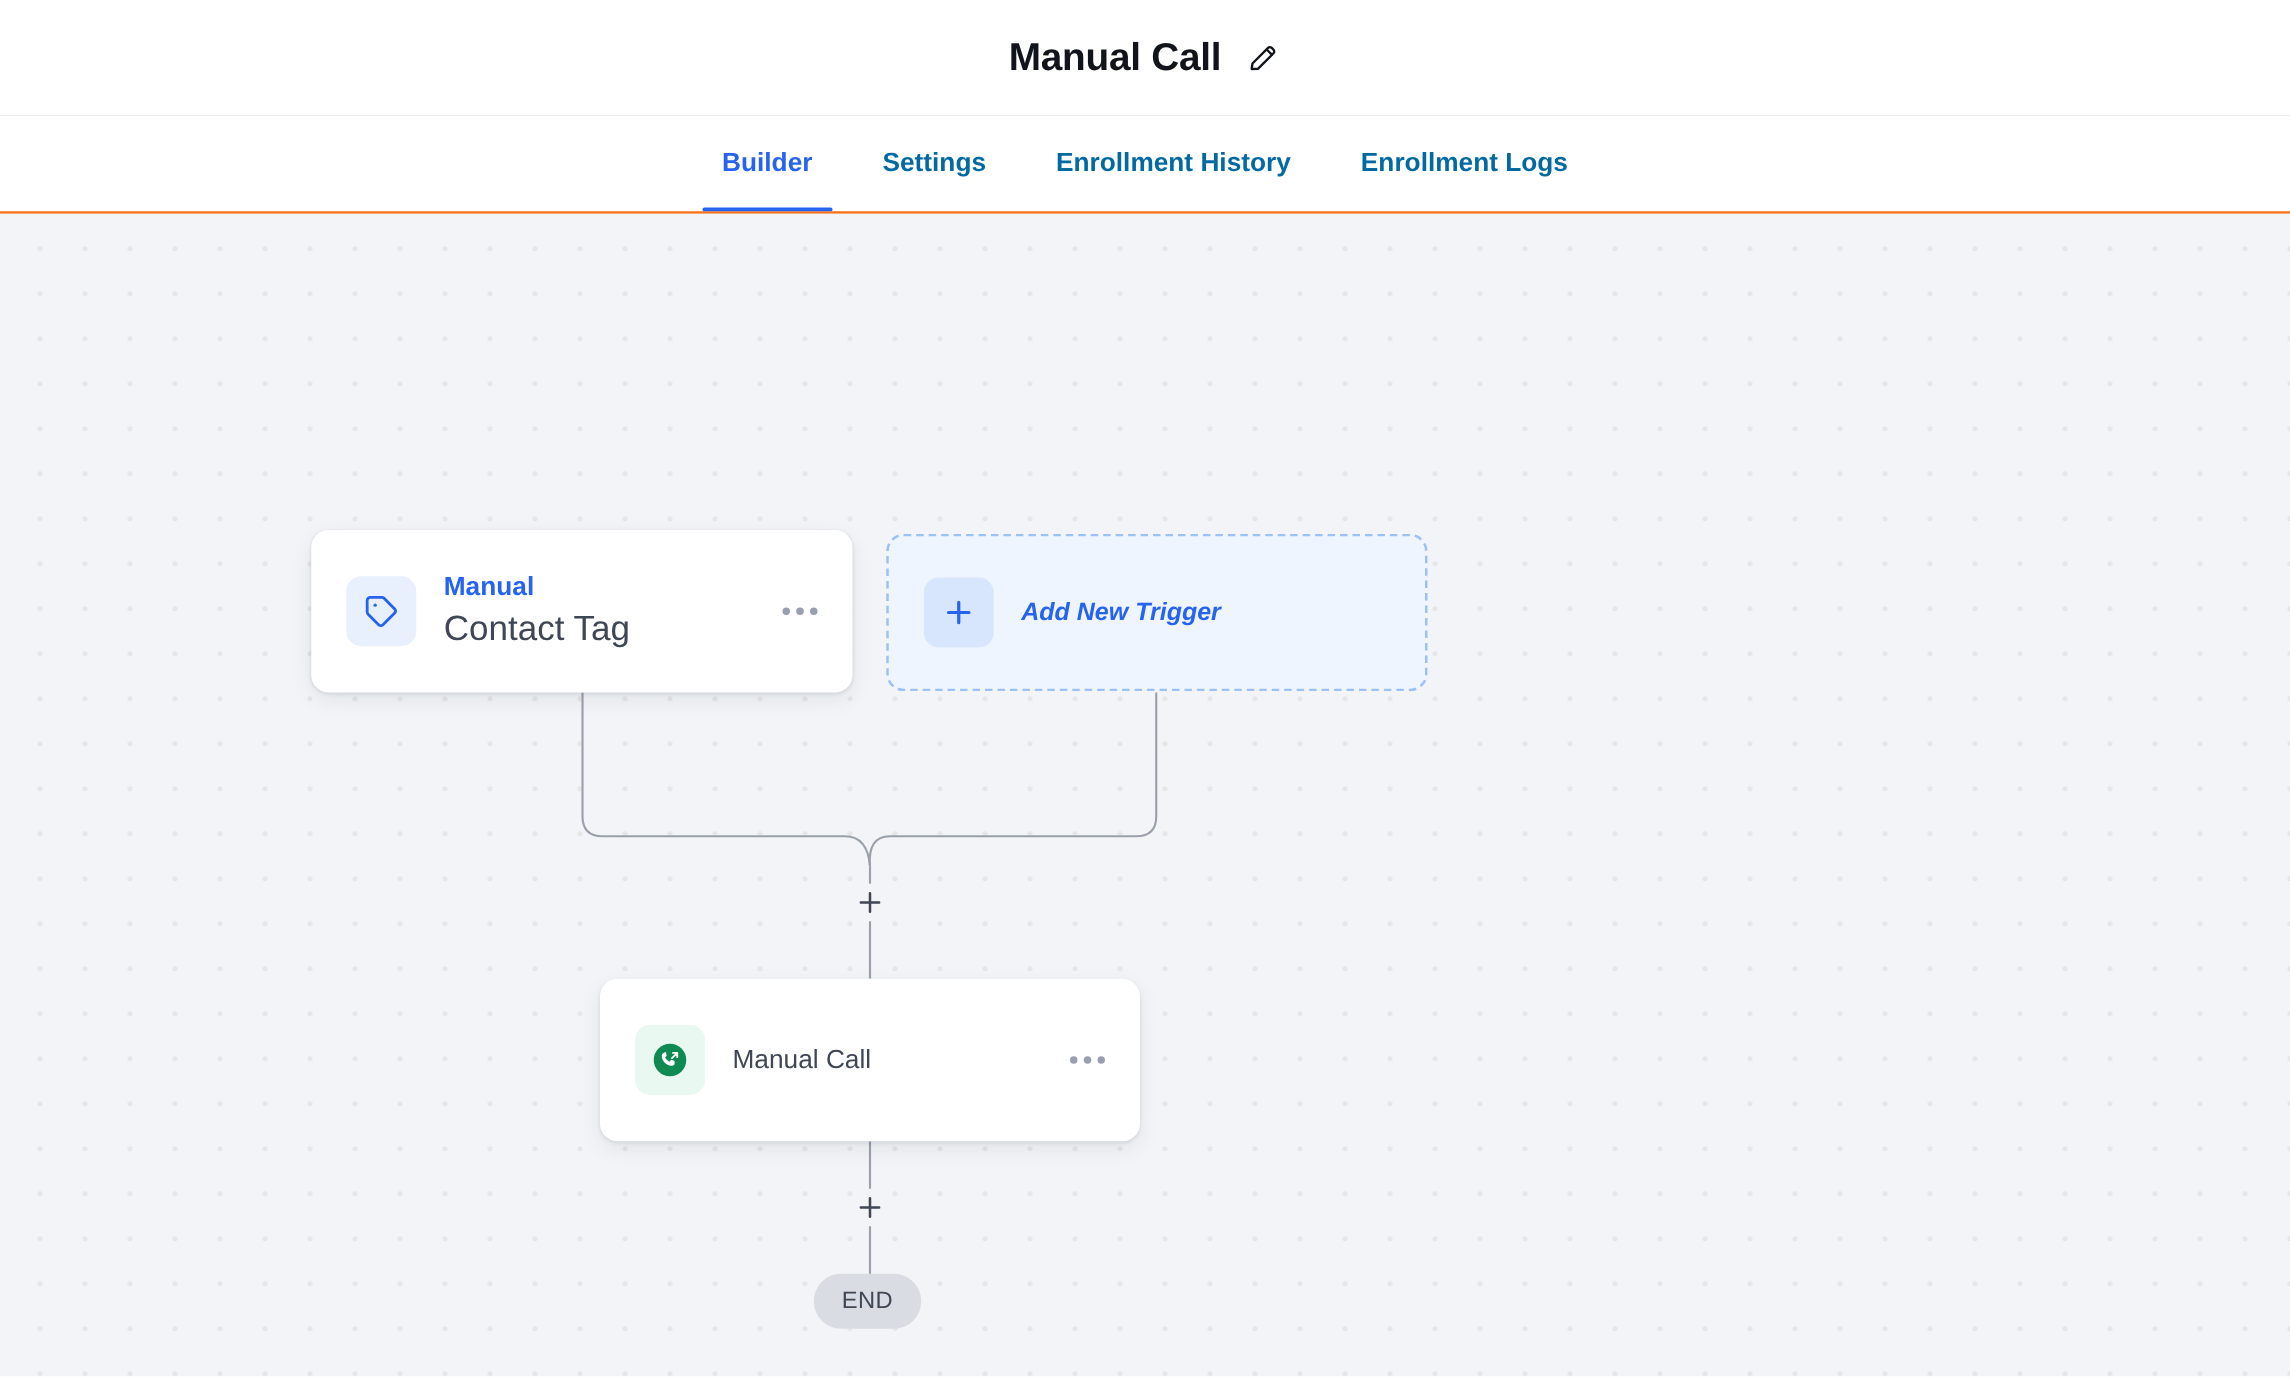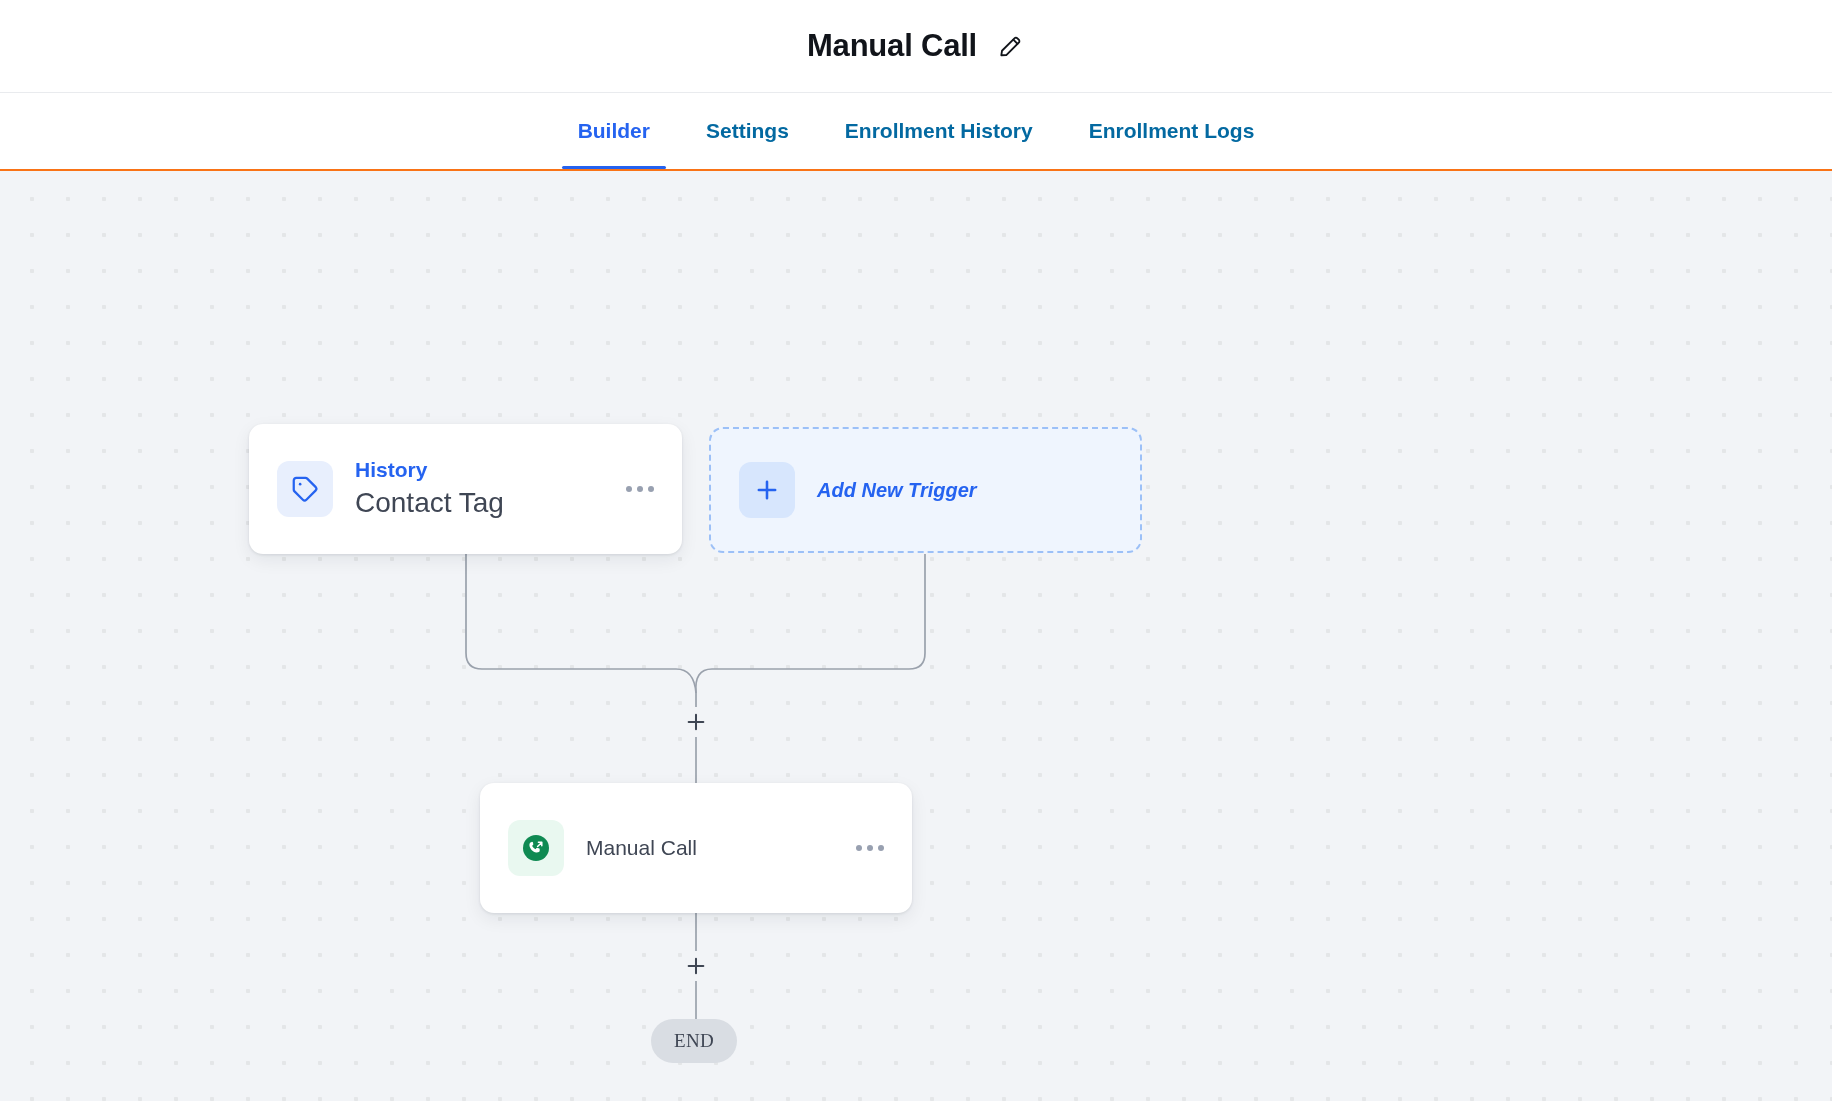--- a/index.html
+++ b/index.html
@@ -227,21 +227,20 @@
     padding: 0 20px;
     background: #d9dde3;
     border-radius: 22px;
     display: flex;
     align-items: center;
     justify-content: center;
     font-size: 19px;
     font-weight: 500;
     color: #3f4654;
     letter-spacing: 0.3px;
-    font-family: Liberation Serif, serif;
   }
 </style>
 </head>
 <body>
 
 <div class="app-header">
   <div class="title-wrap">
     <div class="page-title">Manual Call</div>
     <div class="edit-icon">
       <svg width="26" height="26" viewBox="0 0 24 24" fill="none" stroke="#11141a" stroke-width="1.7" stroke-linecap="round" stroke-linejoin="round">
@@ -282,21 +281,21 @@
   </svg>
 
   <div class="node node-trigger">
     <div class="icon-badge blue">
       <svg width="30" height="30" viewBox="0 0 24 24" fill="none" stroke="#2563f0" stroke-width="1.8" stroke-linecap="round" stroke-linejoin="round">
         <path d="M20.6 13.1 L13.1 20.6 a2 2 0 0 1 -2.8 0 L3.6 13.9 a2 2 0 0 1 -0.6 -1.4 V5.1 a2 2 0 0 1 2 -2 h7.4 a2 2 0 0 1 1.4 0.6 l6.8 6.8 a2 2 0 0 1 0 2.6 Z"></path>
         <circle cx="8.1" cy="8.1" r="1.05" fill="#2563f0" stroke="none"></circle>
       </svg>
     </div>
     <div class="node-text">
-      <div class="node-label-primary">History</div>
+      <div class="node-label-primary">Manual</div>
       <div class="node-label-secondary">Contact Tag</div>
     </div>
     <div class="ellipsis-btn">
       <span></span>
       <span></span>
       <span></span>
     </div>
   </div>
 
   <div class="add-trigger">

